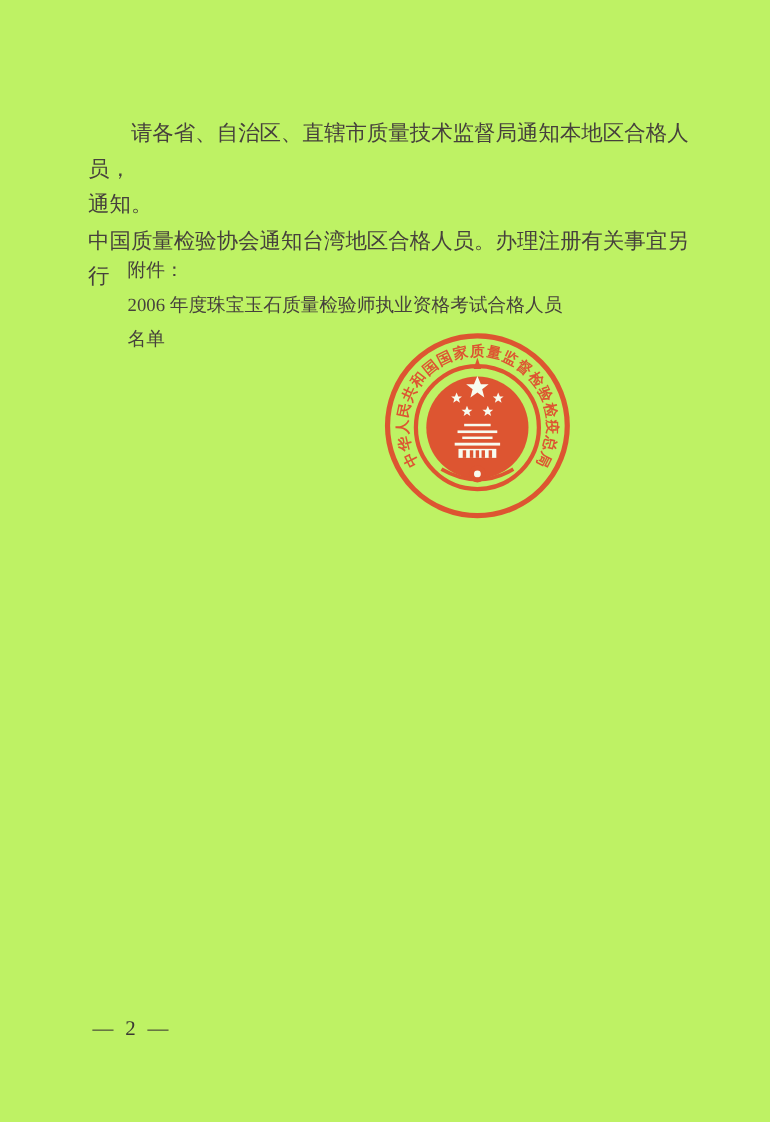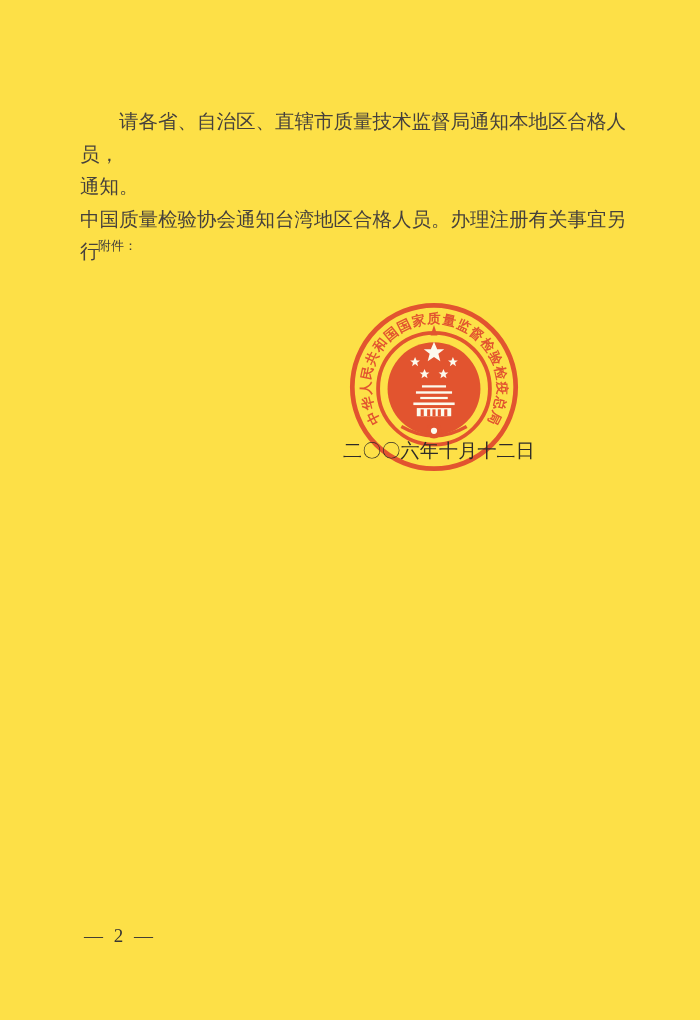--- a/index.html
+++ b/index.html
@@ -1,32 +1,32 @@
 <!DOCTYPE html>
 <html><head>
 <meta charset="utf-8">
 <style>
   * { margin:0; padding:0; box-sizing:border-box; }
   html,body { width:700px; }
   body { font-family:"Liberation Serif","DejaVu Serif",serif; }
   .sheet {
     position:relative; width:700px; height:1020px;
-    background:#fde047; overflow:hidden; color:#3e3a36;
+    background:#bef264; overflow:hidden; color:#3e3a36;
   }
   
   .para {
     position:absolute; left:80px; top:106px; width:552px;
     font-size:19.5px; line-height:32.5px; color:#46413c;
     letter-spacing:0;
   }
   .para .line.indent { text-indent:39px; }
   
   .attachment {
-    position:absolute; left:98px; top:230px;
-    display:flex; font-size:13px; line-height:31.5px; color:#46413c;
+    position:absolute; left:116px; top:230px;
+    display:flex; font-size:17px; line-height:31.5px; color:#46413c;
     white-space:nowrap;
     flex-direction:column;
   }
   .att-label { flex:0 0 auto; }
   .att-content { flex:0 0 auto; }
   
   .seal {
     position:absolute; left:348px; top:301px; width:172px; height:172px;
     opacity:0.93;
   }
@@ -54,20 +54,24 @@
 <div class="sheet">
 
   <div class="para">
     <div class="line indent">请各省、自治区、直辖市质量技术监督局通知本地区合格人员，</div>
     <div class="line">通知。</div>
     <div class="line">中国质量检验协会通知台湾地区合格人员。办理注册有关事宜另行</div>
   </div>
 
   <div class="attachment">
     <span class="att-label">附件：</span>
+    <div class="att-content">
+      <div>2006 年度珠宝玉石质量检验师执业资格考试合格人员</div>
+      <div>名单</div>
+    </div>
   </div>
 
   <div class="seal" style="color: rgb(224, 74, 46);">
     <svg viewBox="0 0 200 200">
       <defs>
         <path id="star5" d="M0,-10 L2.94,-3.09 L9.51,-3.09 L4.05,1.18 L5.88,8.09 L0,4 L-5.88,8.09 L-4.05,1.18 L-9.51,-3.09 L-2.94,-3.09 Z"></path>
       </defs>
 
       <circle cx="100" cy="100" r="95" fill="none" stroke="currentColor" stroke-width="5.5"></circle>
 
@@ -115,17 +119,16 @@
         <rect x="104.4" y="126" width="3.6" height="8" fill="currentColor"></rect>
         <rect x="111.9" y="126" width="3.6" height="8" fill="currentColor"></rect>
 
         <circle cx="100" cy="151" r="9" fill="currentColor"></circle>
         <circle cx="100" cy="151" r="3.6" fill="#fcfcfa"></circle>
         <path d="M62,146 Q100,168 138,146" fill="none" stroke="currentColor" stroke-width="4"></path>
       </g>
     </svg>
   </div>
 
-  <div class="date">二〇〇六年十月十二日</div>
 
   <div class="pageno">— 2 —</div>
 
 </div>
 
 </body></html>

